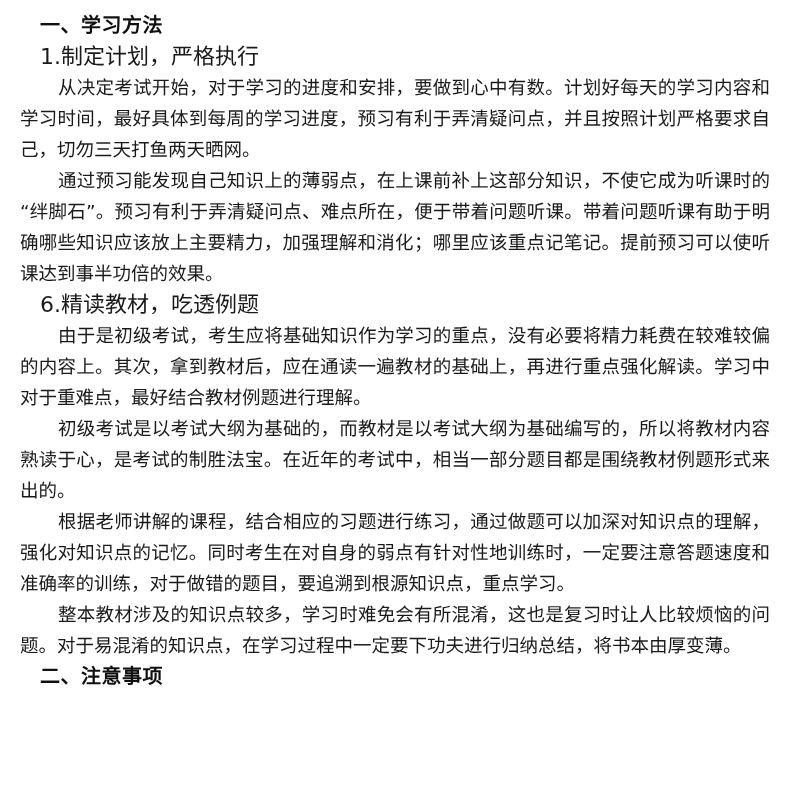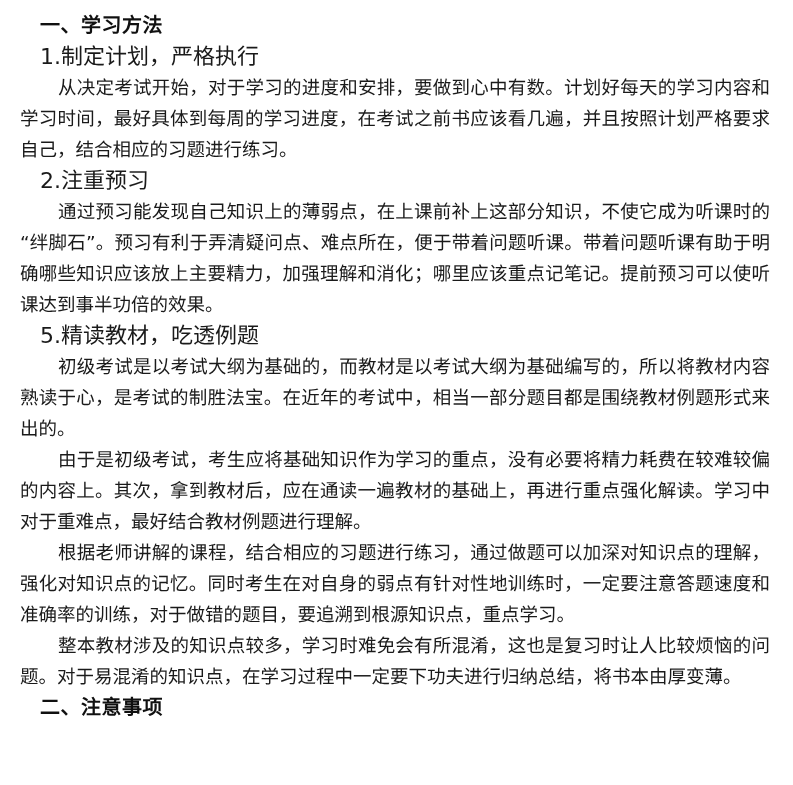--- a/index.html
+++ b/index.html
@@ -67,28 +67,27 @@
 </style>
 </head>
 <body>
 
 <div class="page">
   <div class="doc-block">
 
     <h2 class="heading">一、学习方法</h2>
 
     <p class="subhead">1.制定计划，严格执行</p>
-    <p class="para">从决定考试开始，对于学习的进度和安排，要做到心中有数。计划好每天的学习内容和学习时间，最好具体到每周的学习进度，在考试之前书应该看几遍，并且按照计划严格要求自己，结合相应的习题进行练习。</p>
+    <p class="para">从决定考试开始，对于学习的进度和安排，要做到心中有数。计划好每天的学习内容和学习时间，最好具体到每周的学习进度，预习有利于弄清疑问点，并且按照计划严格要求自己，切勿三天打鱼两天晒网。</p>
 
-    <p class="subhead">2.注重预习</p>
     <p class="para">通过预习能发现自己知识上的薄弱点，在上课前补上这部分知识，不使它成为听课时的“绊脚石”。预习有利于弄清疑问点、难点所在，便于带着问题听课。带着问题听课有助于明确哪些知识应该放上主要精力，加强理解和消化；哪里应该重点记笔记。提前预习可以使听课达到事半功倍的效果。</p>
 
-    <p class="subhead">5.精读教材，吃透例题</p>
+    <p class="subhead">6.精读教材，吃透例题</p>
+    <p class="para">由于是初级考试，考生应将基础知识作为学习的重点，没有必要将精力耗费在较难较偏的内容上。其次，拿到教材后，应在通读一遍教材的基础上，再进行重点强化解读。学习中对于重难点，最好结合教材例题进行理解。</p>
     <p class="para">初级考试是以考试大纲为基础的，而教材是以考试大纲为基础编写的，所以将教材内容熟读于心，是考试的制胜法宝。在近年的考试中，相当一部分题目都是围绕教材例题形式来出的。</p>
-    <p class="para">由于是初级考试，考生应将基础知识作为学习的重点，没有必要将精力耗费在较难较偏的内容上。其次，拿到教材后，应在通读一遍教材的基础上，再进行重点强化解读。学习中对于重难点，最好结合教材例题进行理解。</p>
 
     <p class="para">根据老师讲解的课程，结合相应的习题进行练习，通过做题可以加深对知识点的理解，强化对知识点的记忆。同时考生在对自身的弱点有针对性地训练时，一定要注意答题速度和准确率的训练，对于做错的题目，要追溯到根源知识点，重点学习。</p>
 
     <p class="para">整本教材涉及的知识点较多，学习时难免会有所混淆，这也是复习时让人比较烦恼的问题。对于易混淆的知识点，在学习过程中一定要下功夫进行归纳总结，将书本由厚变薄。</p>
 
     <h2 class="heading">二、注意事项</h2>
 
   </div>
 </div>
 

